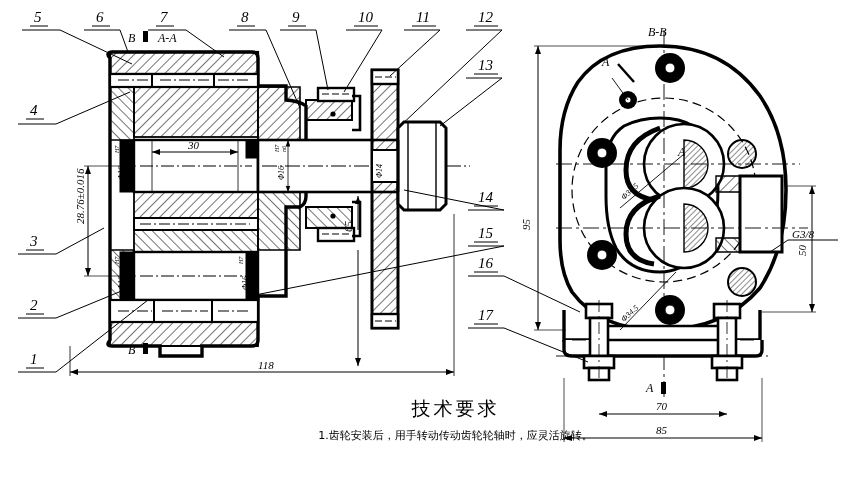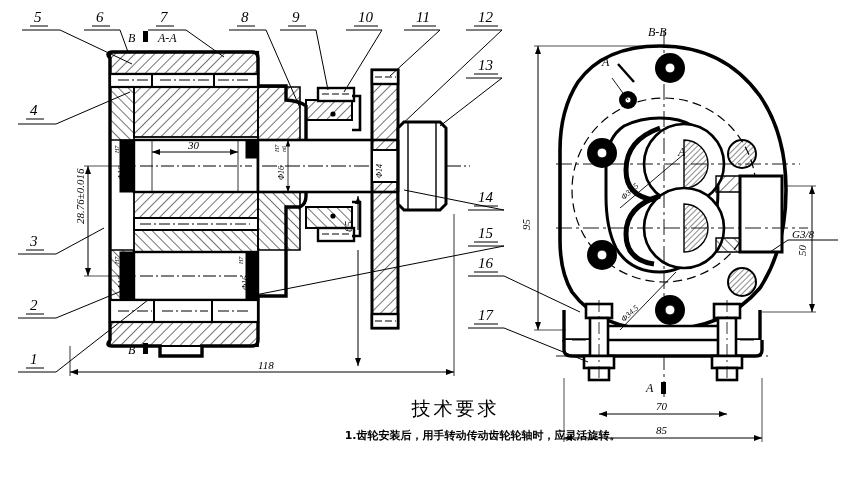--- a/index.html
+++ b/index.html
@@ -9,21 +9,21 @@
   svg.dwg{position:absolute;left:0;top:0;width:863px;height:486px;}
   .bal{font-family:"Liberation Serif",serif;font-style:italic;font-size:15px;}
   .dim{font-family:"Liberation Serif",serif;font-style:italic;font-size:11px;}
   .dimsm{font-family:"Liberation Serif",serif;font-style:italic;font-size:8px;}
   .tiny{font-family:"Liberation Serif",serif;font-style:italic;font-size:6px;}
   .seclbl{font-family:"Liberation Serif",serif;font-style:italic;font-size:12px;}
   .cnTitle{font-family:"DejaVu Sans",sans-serif;font-size:19px;letter-spacing:3px;}
   .cnNote{font-family:"DejaVu Sans",sans-serif;font-size:11px;}
   .notes{position:absolute;left:0;top:396px;width:863px;text-align:center;margin-left:24px;}
   .notes .t{display:block;margin-bottom:6px;}
-  .notes .n{display:block;text-align:right;width:330px;margin:0 auto;line-height:1.45;font-weight:bold;}
+  .notes .n{display:block;text-align:center;width:330px;margin:0 auto;line-height:1.45;}
 </style>
 </head>
 <body>
 
 <div id="root">
 
   <svg class="dwg" viewBox="0 0 863 486">
     <defs>
       <pattern id="hatchR" width="7" height="7" patternTransform="rotate(45)" patternUnits="userSpaceOnUse">
         <line x1="0" y1="0" x2="0" y2="7" stroke="#000" stroke-width="1.1"></line>

